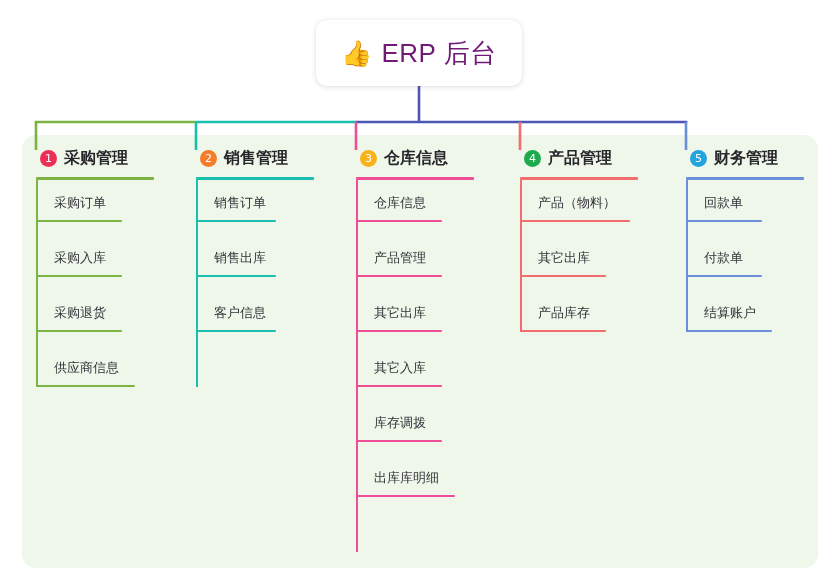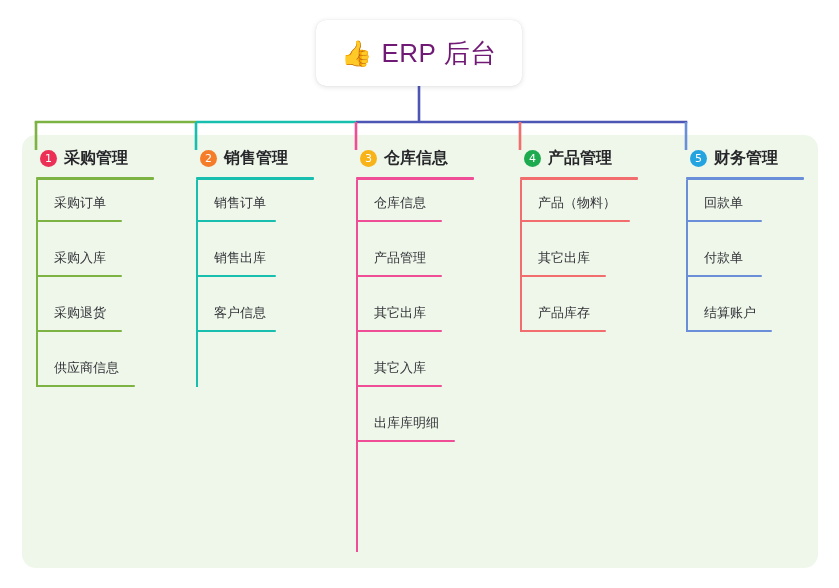--- a/index.html
+++ b/index.html
@@ -162,20 +162,24 @@
           </div>
           <div class="item">
             <span class="item-label">其它出库</span>
             <div class="item-rule" style="width: 86px; background: rgb(239, 77, 149);"></div>
           </div>
           <div class="item">
             <span class="item-label">其它入库</span>
             <div class="item-rule" style="width: 86px; background: rgb(239, 77, 149);"></div>
           </div>
           <div class="item">
+            <span class="item-label">库存调拨</span>
+            <div class="item-rule" style="width: 86px; background: rgb(239, 77, 149);"></div>
+          </div>
+          <div class="item">
             <span class="item-label">出库库明细</span>
             <div class="item-rule" style="width: 99px; background: rgb(239, 77, 149);"></div>
           </div>
         </div>
       </div>
       <div class="col" style="left: 506px;">
         <div class="col-head">
           <span class="badge" style="background: rgb(30, 171, 79);">4</span>
           <span class="col-title">产品管理</span>
         </div>

